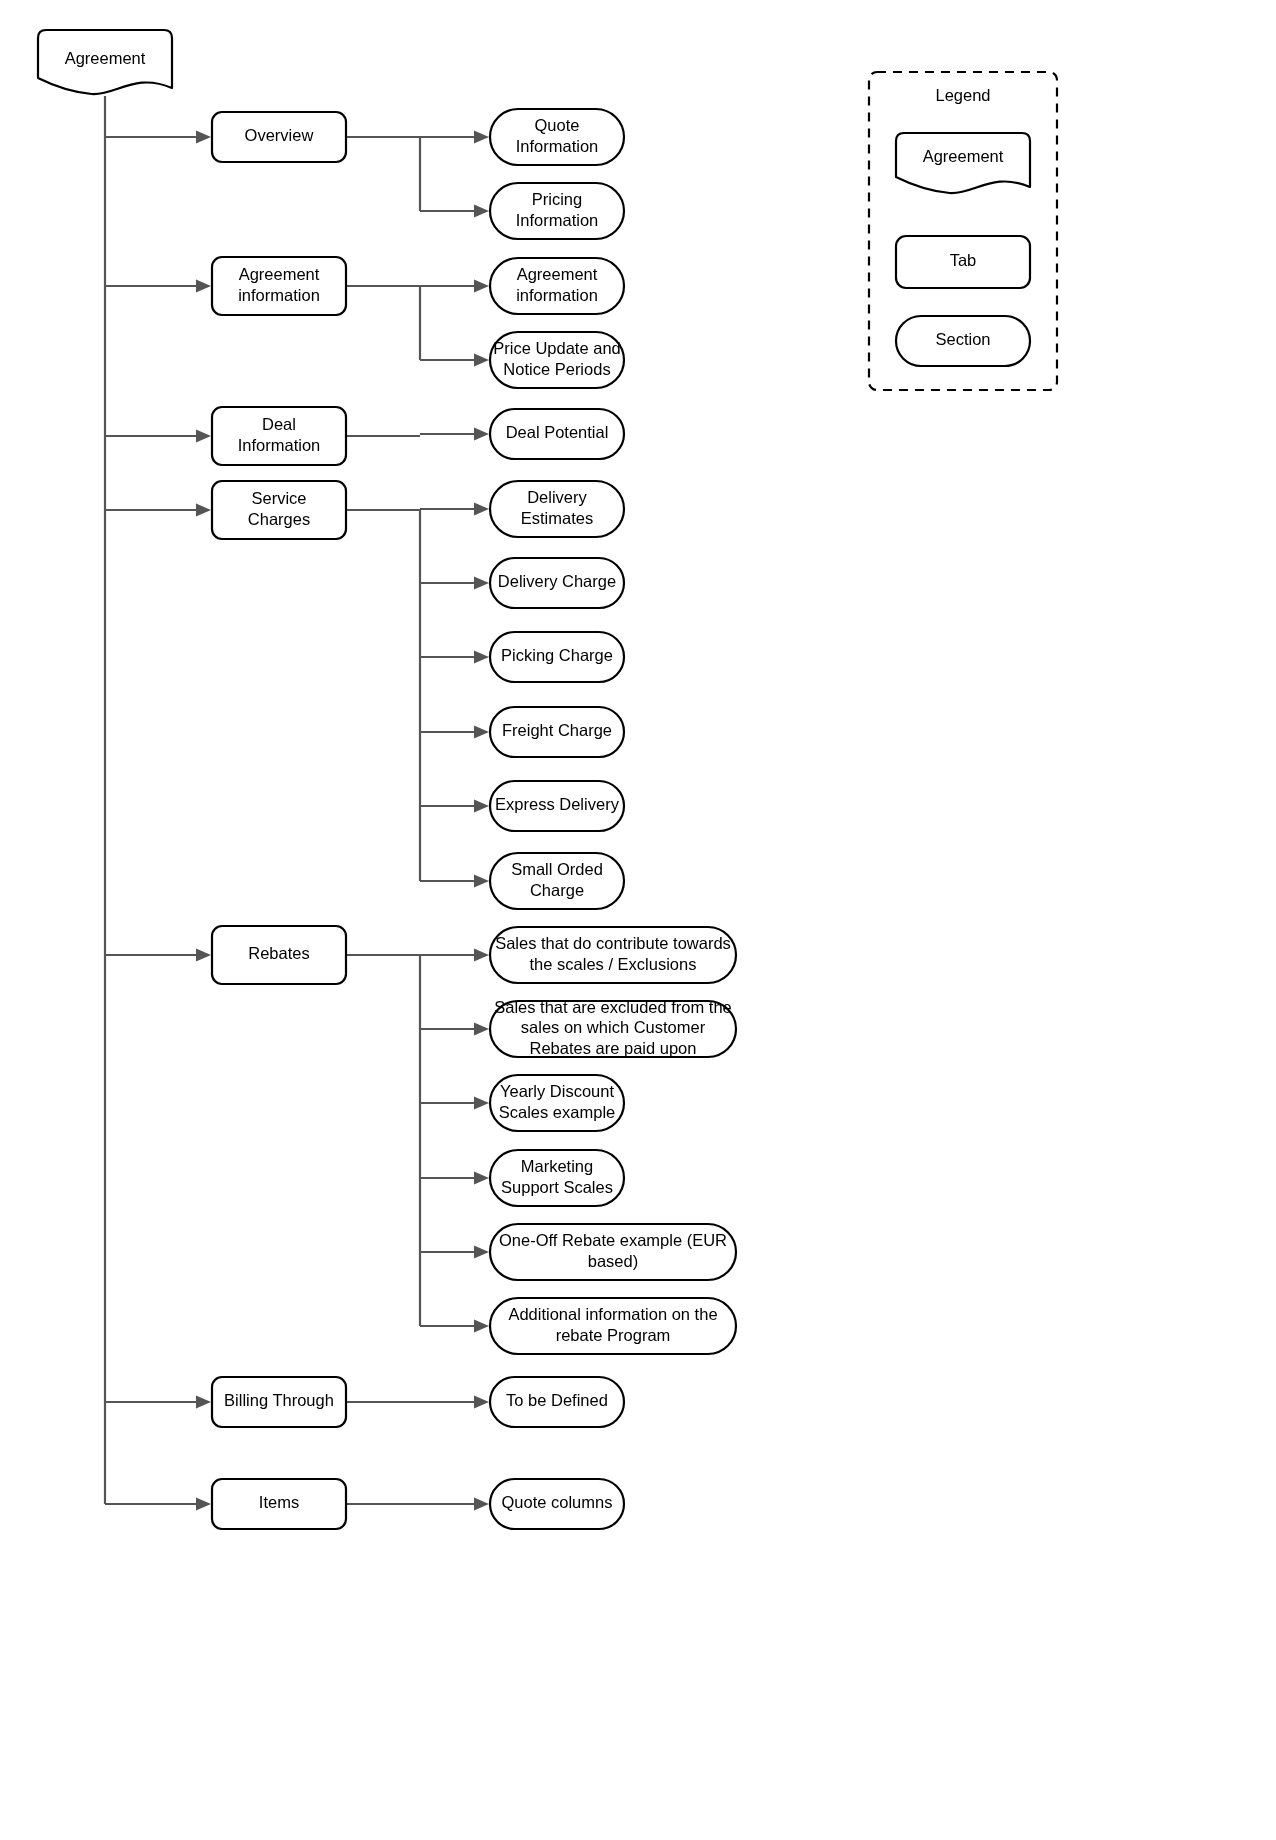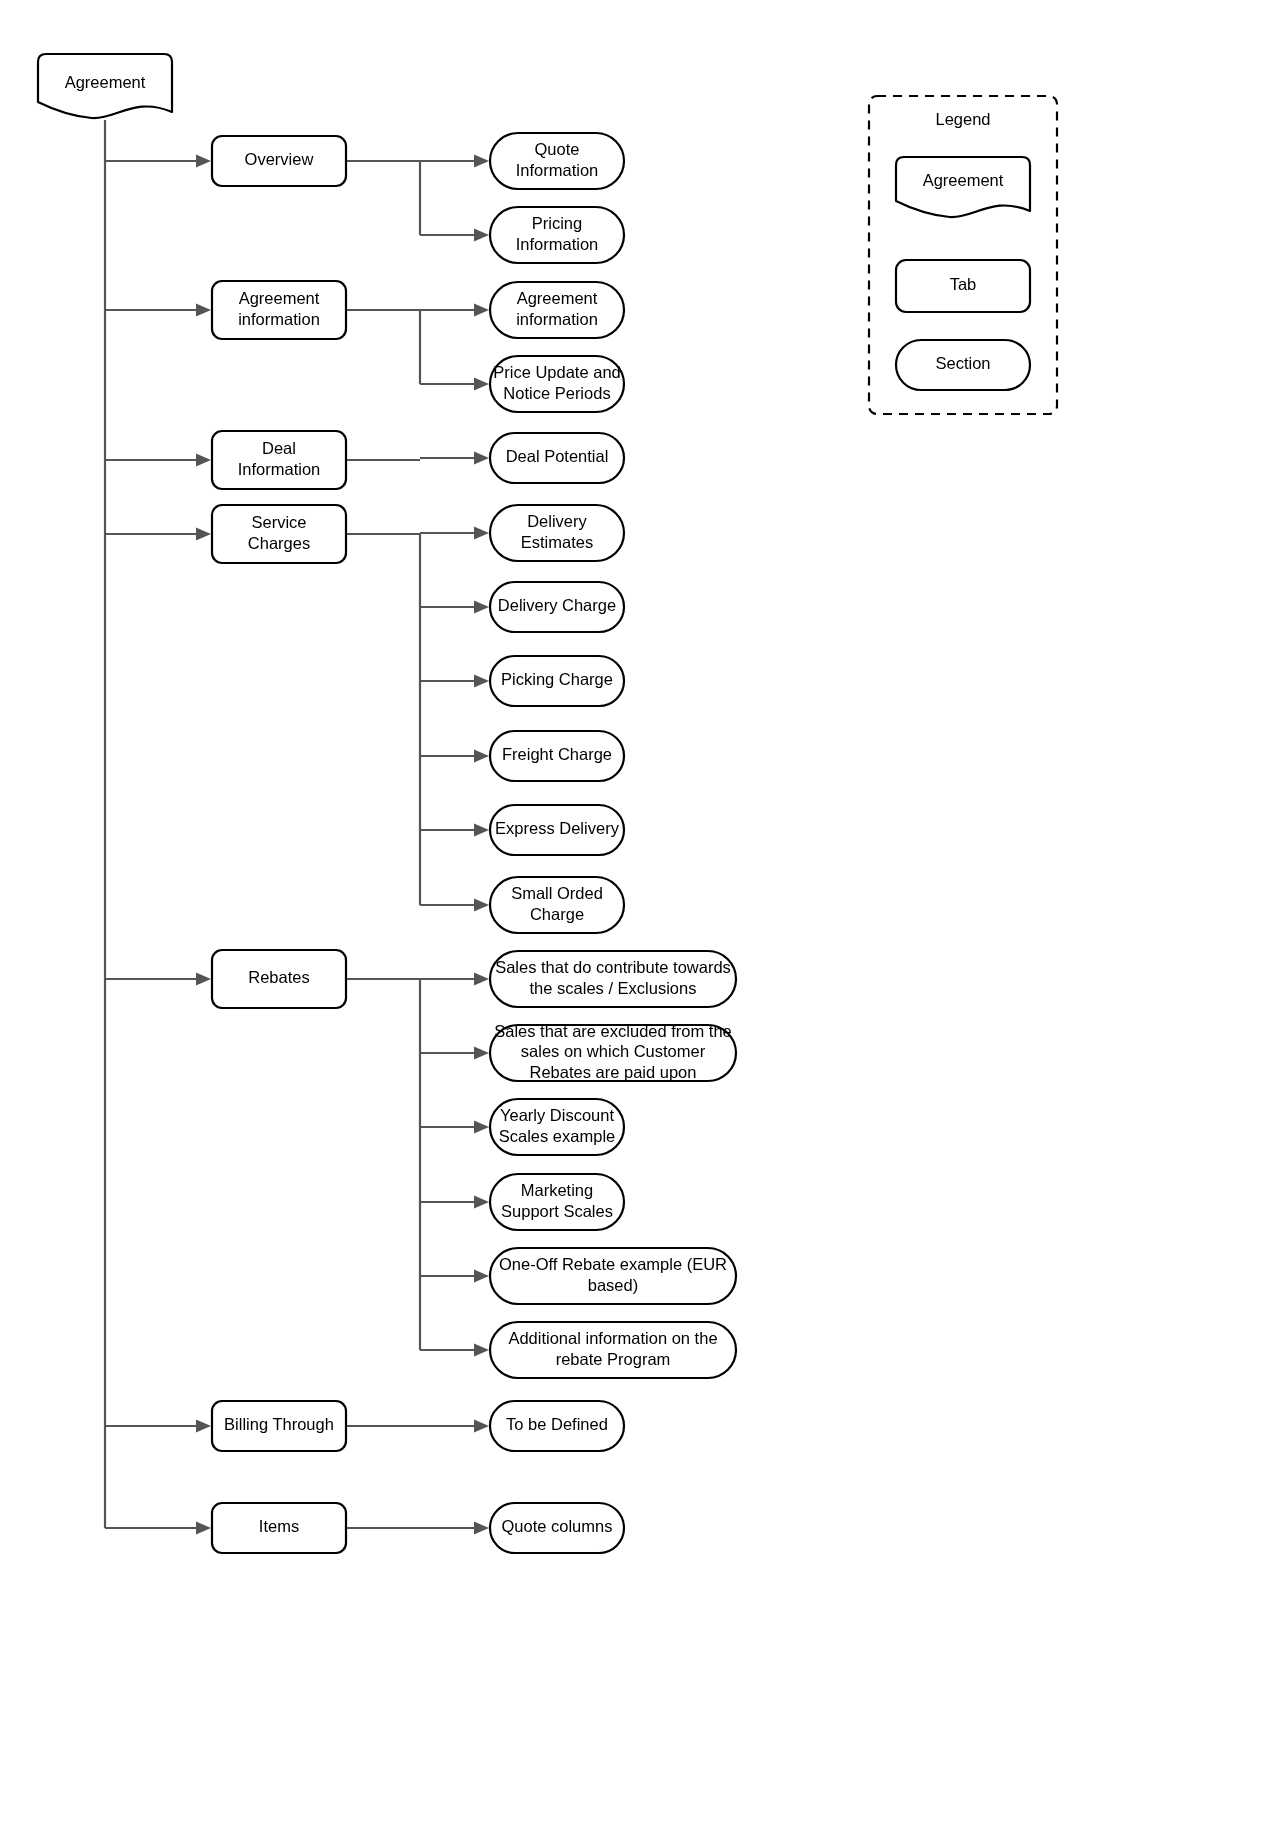--- a/index.html
+++ b/index.html
@@ -10,21 +10,20 @@
   body {
     width: 1276px;
     height: 1840px;
     font-family: "Liberation Sans", sans-serif;
     overflow: hidden;
   }
   #diagram-root {
     position: relative;
     width: 1276px;
     height: 1704px;
-    margin-top: 24px;
   }
   svg.flowchart {
     position: absolute;
     top: 0;
     left: 0;
     width: 1276px;
     height: 1840px;
     display: block;
   }
   .node-shape {

